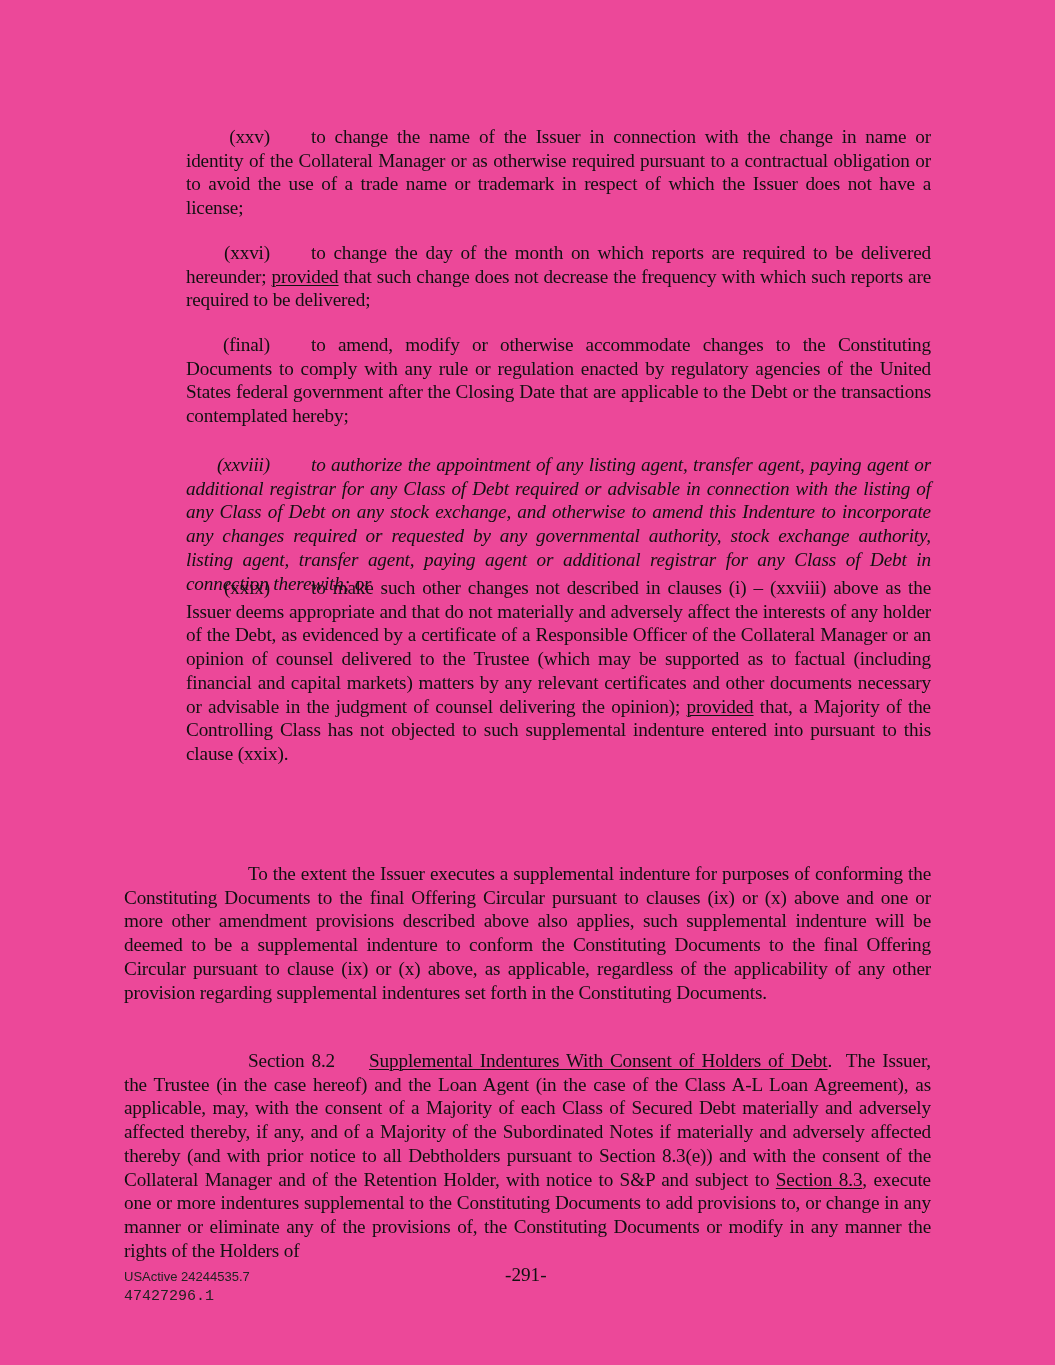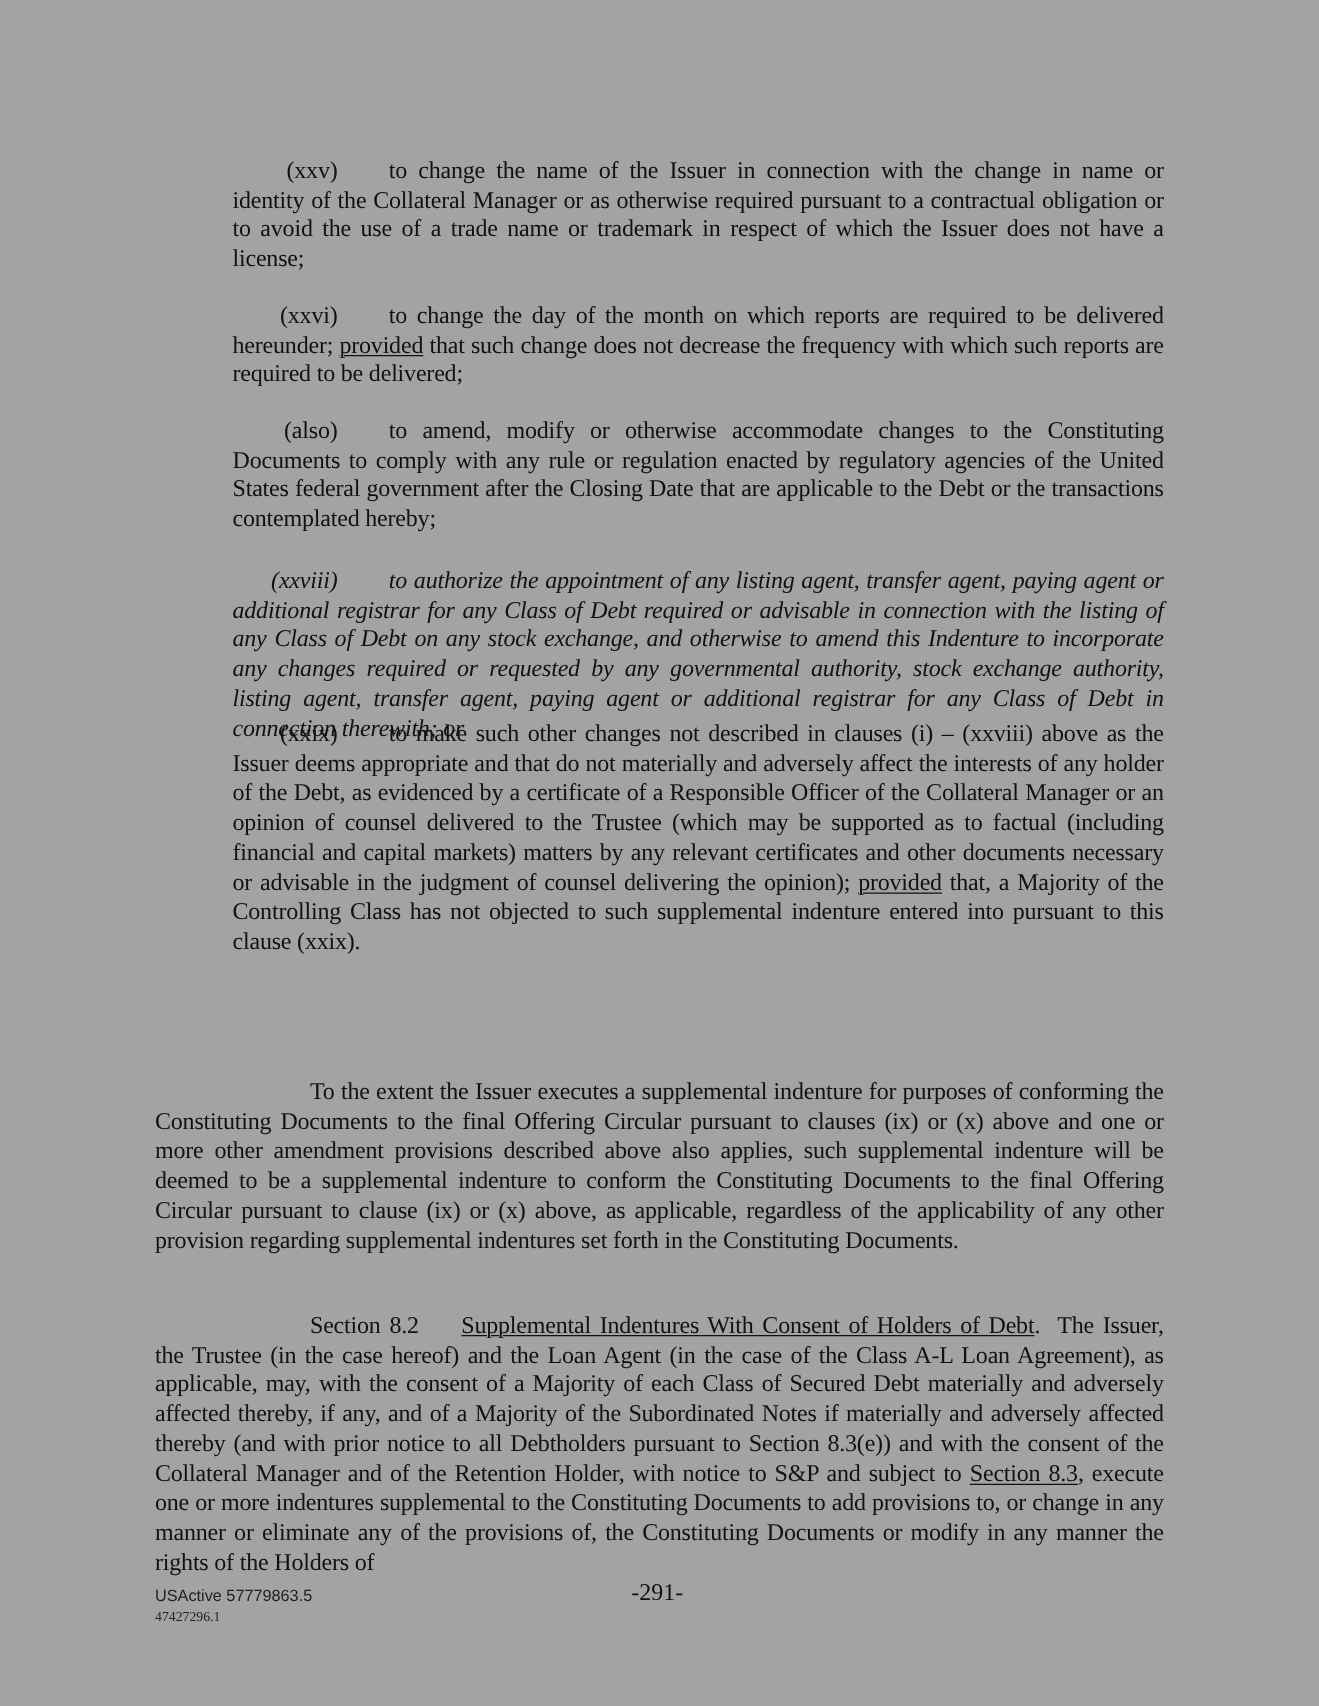--- a/index.html
+++ b/index.html
@@ -1,52 +1,52 @@
 <!DOCTYPE html>
 <html><head>
 <meta charset="utf-8">
 <style>
   html, body { margin: 0; padding: 0; background: #ffffff; }
   body { width: 1055px; height: 1365px; position: relative; overflow: hidden; color: #111; }
-  .page { position: absolute; left: 0; top: 0; width: 1055px; height: 1365px; background: #a3a3a3; }
+  .page { position: absolute; left: 0; top: 0; width: 1055px; height: 1365px; background: #ec4899; }
   .txt { font-family: "Liberation Serif", serif; font-size: 19.2px; line-height: 23.7px; text-align: justify; letter-spacing: -0.15px; word-spacing: 0px; }
   .clause { position: absolute; left: 186px; width: 745px; }
   .clause .label { display: inline-block; text-align: right; width: 84px; margin-right: 41px; }
   .para { position: absolute; left: 124px; width: 807px; text-indent: 124px; margin-top: 39px; }
   .u { text-decoration: underline; text-underline-offset: 2px; text-decoration-thickness: 1px; }
   .footer-left1 { position: absolute; left: 124px; top: 1269px; font-family: "Liberation Sans", sans-serif; font-size: 13px; color: #222; }
-  .footer-left2 { position: absolute; left: 124px; top: 1288px; font-family: Liberation Serif, serif; font-size: 11px; color: #222; }
+  .footer-left2 { position: absolute; left: 124px; top: 1288px; font-family: Liberation Mono, monospace; font-size: 15px; color: #222; }
   .footer-page { position: absolute; left: 505px; top: 1264px; font-family: "Liberation Serif", serif; font-size: 19.2px; color: #111; }
 </style>
 </head>
 <body>
 
 <div class="page">
 
   <div class="clause txt" style="top:125px;">
     <span class="label">(xxv)</span><span>to change the name of the Issuer in connection with the change in name or identity of the Collateral Manager or as otherwise required pursuant to a contractual obligation or to avoid the use of a trade name or trademark in respect of which the Issuer does not have a license;</span>
   </div>
 
   <div class="clause txt" style="top:241px;">
     <span class="label">(xxvi)</span><span>to change the day of the month on which reports are required to be delivered hereunder; </span><span class="u">provided</span><span> that such change does not decrease the frequency with which such reports are required to be delivered;</span>
   </div>
 
   <div class="clause txt" style="top:333px;">
-    <span class="label">(also)</span><span>to amend, modify or otherwise accommodate changes to the Constituting Documents to comply with any rule or regulation enacted by regulatory agencies of the United States federal government after the Closing Date that are applicable to the Debt or the transactions contemplated hereby;</span>
+    <span class="label">(final)</span><span>to amend, modify or otherwise accommodate changes to the Constituting Documents to comply with any rule or regulation enacted by regulatory agencies of the United States federal government after the Closing Date that are applicable to the Debt or the transactions contemplated hereby;</span>
   </div>
 
   <div class="clause txt" style="top:453px;font-style:italic;">
     <span class="label">(xxviii)</span><span>to authorize the appointment of any listing agent, transfer agent, paying agent or additional registrar for any Class of Debt required or advisable in connection with the listing of any Class of Debt on any stock exchange, and otherwise to amend this Indenture to incorporate any changes required or requested by any governmental authority, stock exchange authority, listing agent, transfer agent, paying agent or additional registrar for any Class of Debt in connection therewith; or</span>
   </div>
 
   <div class="clause txt" style="top:576px;">
     <span class="label">(xxix)</span><span>to make such other changes not described in clauses (i) – (xxviii) above as the Issuer deems appropriate and that do not materially and adversely affect the interests of any holder of the Debt, as evidenced by a certificate of a Responsible Officer of the Collateral Manager or an opinion of counsel delivered to the Trustee (which may be supported as to factual (including financial and capital markets) matters by any relevant certificates and other documents necessary or advisable in the judgment of counsel delivering the opinion); </span><span class="u">provided</span><span> that, a Majority of the Controlling Class has not objected to such supplemental indenture entered into pursuant to this clause (xxix).</span>
   </div>
 
   <div class="para txt" style="top:823px;">To the extent the Issuer executes a supplemental indenture for purposes of conforming the Constituting Documents to the final Offering Circular pursuant to clauses (ix) or (x) above and one or more other amendment provisions described above also applies, such supplemental indenture will be deemed to be a supplemental indenture to conform the Constituting Documents to the final Offering Circular pursuant to clause (ix) or (x) above, as applicable, regardless of the applicability of any other provision regarding supplemental indentures set forth in the Constituting Documents.</div>
 
   <div class="para txt" style="top:1010px;"><span>Section 8.2</span><span style="display:inline-block;width:34px;"></span><span class="u">Supplemental Indentures With Consent of Holders of Debt</span><span>.</span><span style="white-space:pre-wrap;">  The Issuer, the Trustee (in the case hereof) and the Loan Agent (in the case of the Class A-L Loan Agreement), as applicable, may, with the consent of a Majority of each Class of Secured Debt materially and adversely affected thereby, if any, and of a Majority of the Subordinated Notes if materially and adversely affected thereby (and with prior notice to all Debtholders pursuant to Section 8.3(e)) and with the consent of the Collateral Manager and of the Retention Holder, with notice to S&amp;P and subject to </span><span class="u">Section 8.3</span><span>, execute one or more indentures supplemental to the Constituting Documents to add provisions to, or change in any manner or eliminate any of the provisions of, the Constituting Documents or modify in any manner the rights of the Holders of</span></div>
 
-  <div class="footer-left1">USActive 57779863.5</div>
+  <div class="footer-left1">USActive 24244535.7</div>
   <div class="footer-left2">47427296.1</div>
   <div class="footer-page">-291-</div>
 
 </div>
 
 </body></html>

